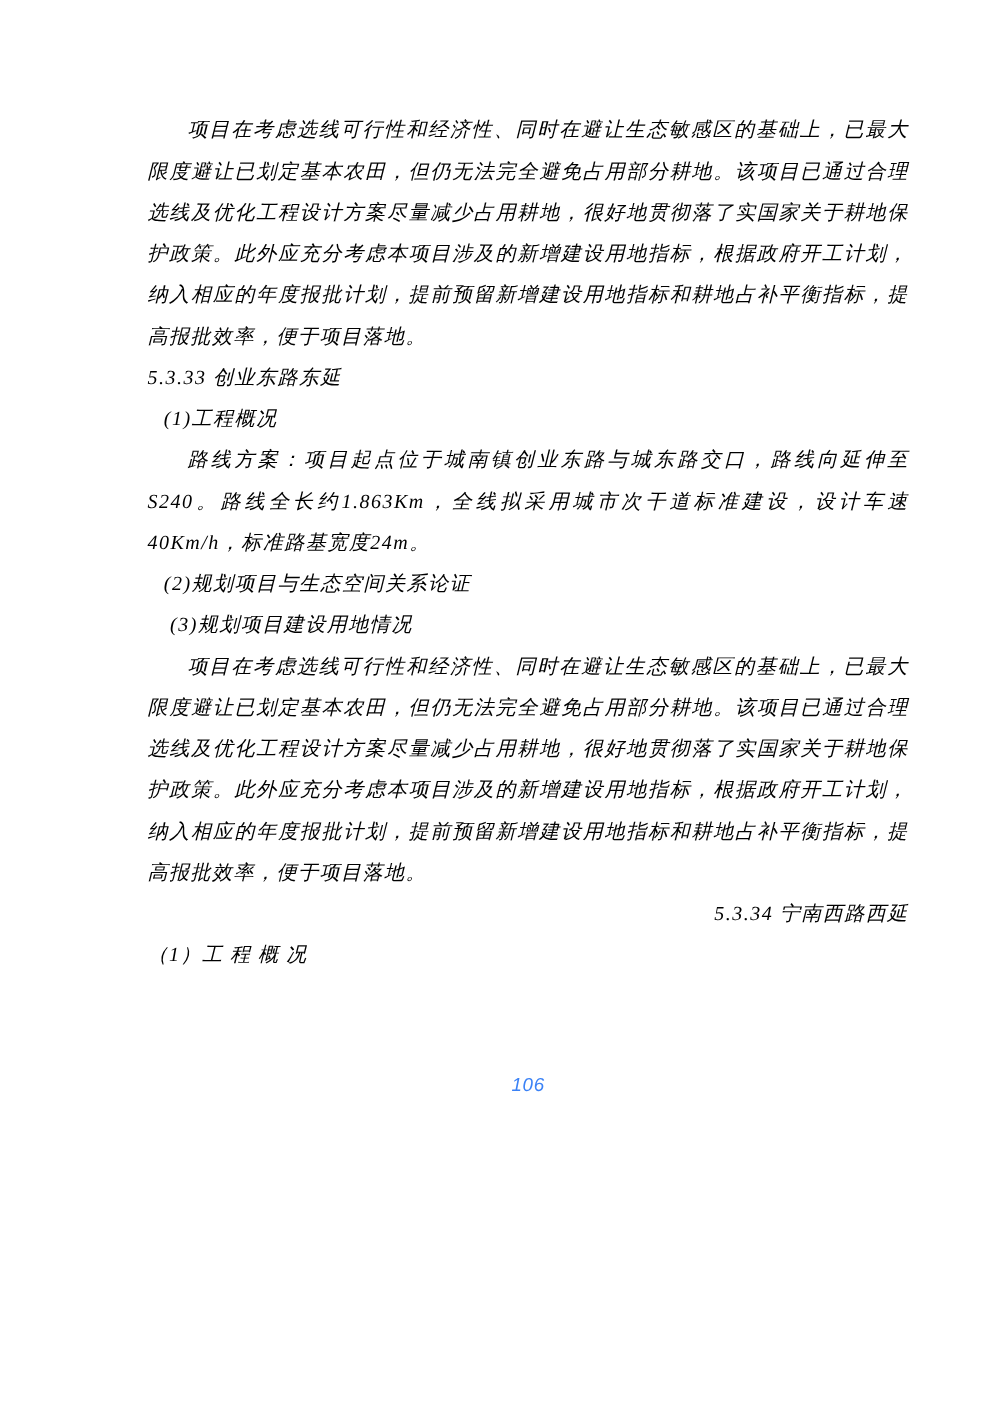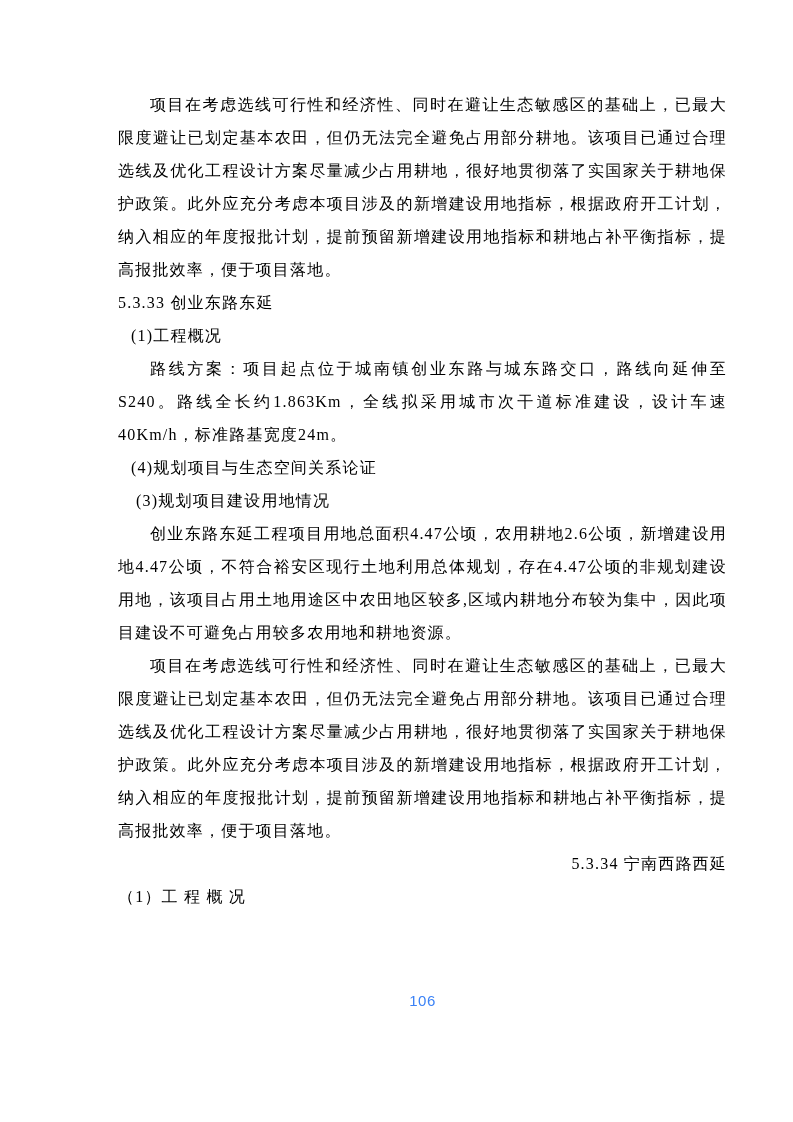--- a/index.html
+++ b/index.html
@@ -11,20 +11,21 @@
     position: relative;
     width: 793px;
     height: 1122px;
     margin: 0 auto;
     background: #ffffff;
     box-sizing: border-box;
     padding: 88px 66px 0 118px;
     font-family: "Liberation Serif", "DejaVu Serif", serif;
     color: #000000;
     overflow: hidden;
+    font-style: italic;
   }
   .page p, .page h3 {
     margin: 0;
     font-size: 16px;
     font-weight: normal;
     line-height: 33px;
     letter-spacing: 1.2px;
   }
   .body-text {
     text-align: justify;
@@ -66,26 +67,25 @@
 
   <p class="body-text indent-2">项目在考虑选线可行性和经济性、同时在避让生态敏感区的基础上，已最大限度避让已划定基本农田，但仍无法完全避免占用部分耕地。该项目已通过合理选线及优化工程设计方案尽量减少占用耕地，很好地贯彻落了实国家关于耕地保护政策。此外应充分考虑本项目涉及的新增建设用地指标，根据政府开工计划，纳入相应的年度报批计划，提前预留新增建设用地指标和耕地占补平衡指标，提高报批效率，便于项目落地。</p>
 
   <h3 class="section-heading">5.3.33 创业东路东延</h3>
 
   <p class="body-text indent-08">(1)工程概况</p>
 
   <p class="body-text indent-2">路线方案：项目起点位于城南镇创业东路与城东路交口，路线向延伸至S240。路线全长约1.863Km，全线拟采用城市次干道标准建设，设计车速40Km/h，标准路基宽度24m。</p>
 
 
-  <p class="body-text indent-08">(4)规划项目与生态空间关系论证</p>
+  <p class="body-text indent-08">(2)规划项目与生态空间关系论证</p>
 
 
   <p class="body-text indent-11 gap-before">(3)规划项目建设用地情况</p>
 
-  <p class="body-text indent-2">创业东路东延工程项目用地总面积4.47公顷，农用耕地2.6公顷，新增建设用地4.47公顷，不符合裕安区现行土地利用总体规划，存在4.47公顷的非规划建设用地，该项目占用土地用途区中农田地区较多,区域内耕地分布较为集中，因此项目建设不可避免占用较多农用地和耕地资源。</p>
 
   <p class="body-text indent-2 pull-up-small">项目在考虑选线可行性和经济性、同时在避让生态敏感区的基础上，已最大限度避让已划定基本农田，但仍无法完全避免占用部分耕地。该项目已通过合理选线及优化工程设计方案尽量减少占用耕地，很好地贯彻落了实国家关于耕地保护政策。此外应充分考虑本项目涉及的新增建设用地指标，根据政府开工计划，纳入相应的年度报批计划，提前预留新增建设用地指标和耕地占补平衡指标，提高报批效率，便于项目落地。</p>
 
   <h3 class="section-heading-2">5.3.34 宁南西路西延</h3>
 
   <p class="body-text overview-spaced">（1）工 程 概 况</p>
 
   <div class="page-number">106</div>
 
 </div>

